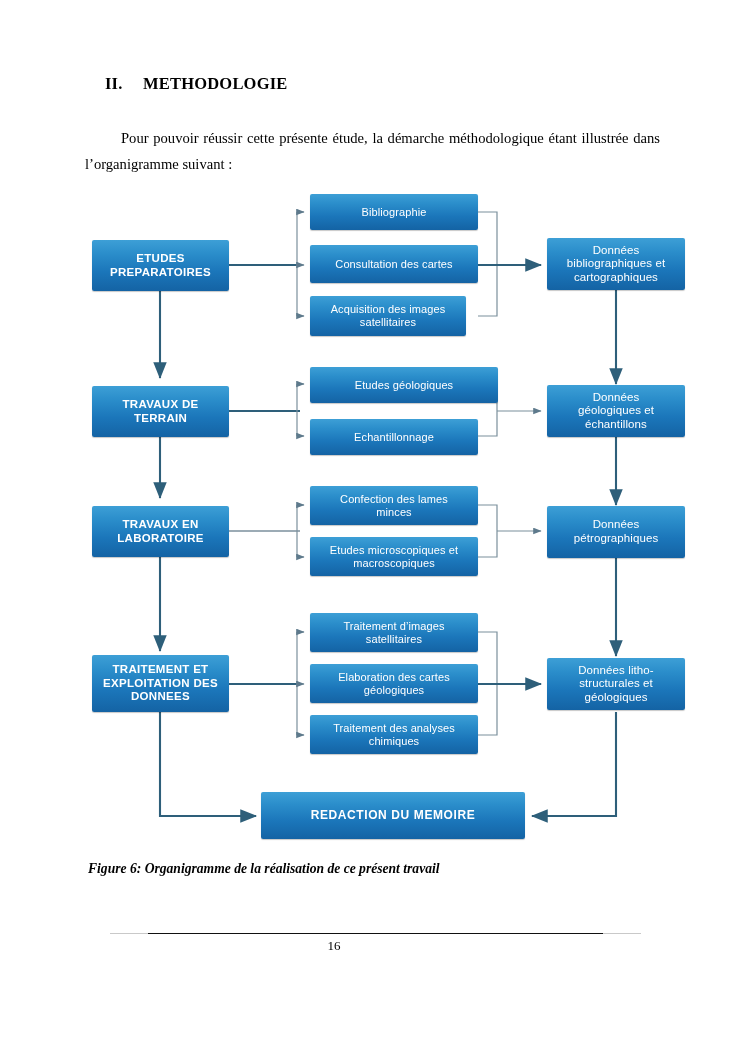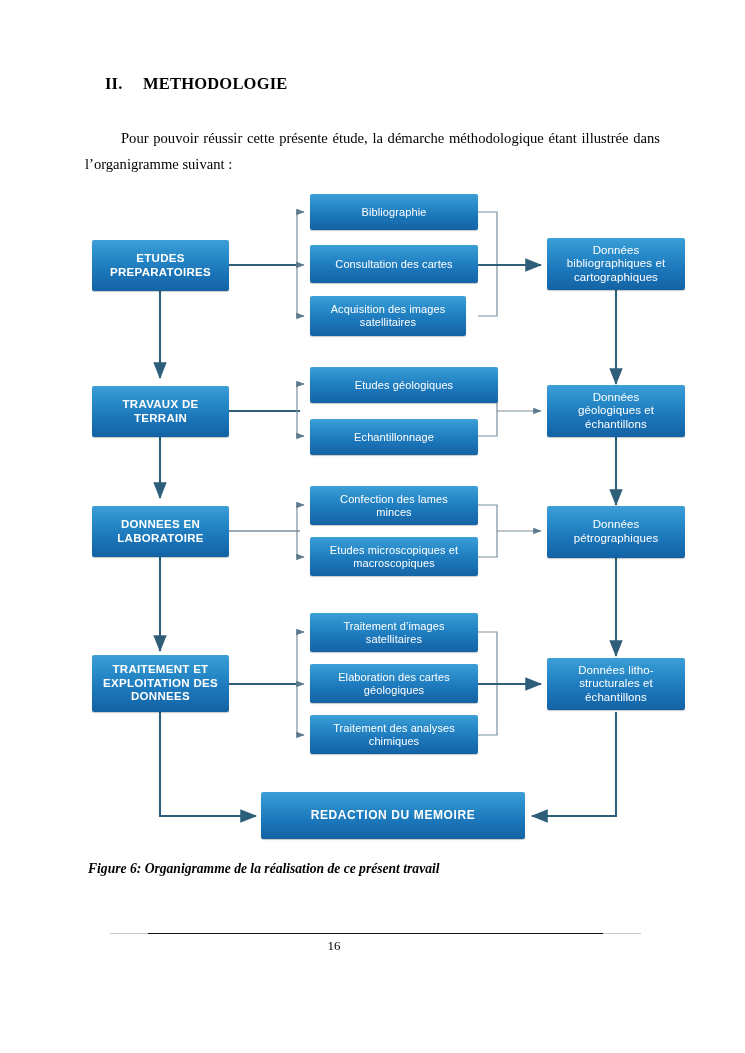--- a/index.html
+++ b/index.html
@@ -198,21 +198,21 @@
 <div class="node stage" style="left:92px; top:386px; width:137px; height:51px;">TRAVAUX DE
 TERRAIN</div>
 
 <div class="node task" style="left:310px; top:367px; width:188px; height:36px;">Etudes géologiques</div>
 <div class="node task" style="left:310px; top:419px; width:168px; height:36px;">Echantillonnage</div>
 
 <div class="node result" style="left:547px; top:385px; width:138px; height:52px;">Données
 géologiques et
 échantillons</div>
 
-<div class="node stage" style="left:92px; top:506px; width:137px; height:51px;">DONNEES EN
+<div class="node stage" style="left:92px; top:506px; width:137px; height:51px;">TRAVAUX EN
 LABORATOIRE</div>
 
 <div class="node task" style="left:310px; top:486px; width:168px; height:39px;">Confection des lames
 minces</div>
 <div class="node task" style="left:310px; top:537px; width:168px; height:39px;">Etudes microscopiques et
 macroscopiques</div>
 
 <div class="node result" style="left:547px; top:506px; width:138px; height:52px;">Données
 pétrographiques</div>
 
@@ -222,19 +222,19 @@
 
 <div class="node task" style="left:310px; top:613px; width:168px; height:39px;">Traitement d’images
 satellitaires</div>
 <div class="node task" style="left:310px; top:664px; width:168px; height:39px;">Elaboration des cartes
 géologiques</div>
 <div class="node task" style="left:310px; top:715px; width:168px; height:39px;">Traitement des analyses
 chimiques</div>
 
 <div class="node result" style="left:547px; top:658px; width:138px; height:52px;">Données litho-
 structurales et
-échantillons</div>
+géologiques</div>
 
 <div class="node final" style="left:261px; top:792px; width:264px; height:47px;">REDACTION DU MEMOIRE</div>
 
 <div class="figure-caption">Figure 6: Organigramme de la réalisation de ce présent travail</div>
 <div class="footer-rule"></div>
 <div class="page-number">16</div>
 
 </body></html>

